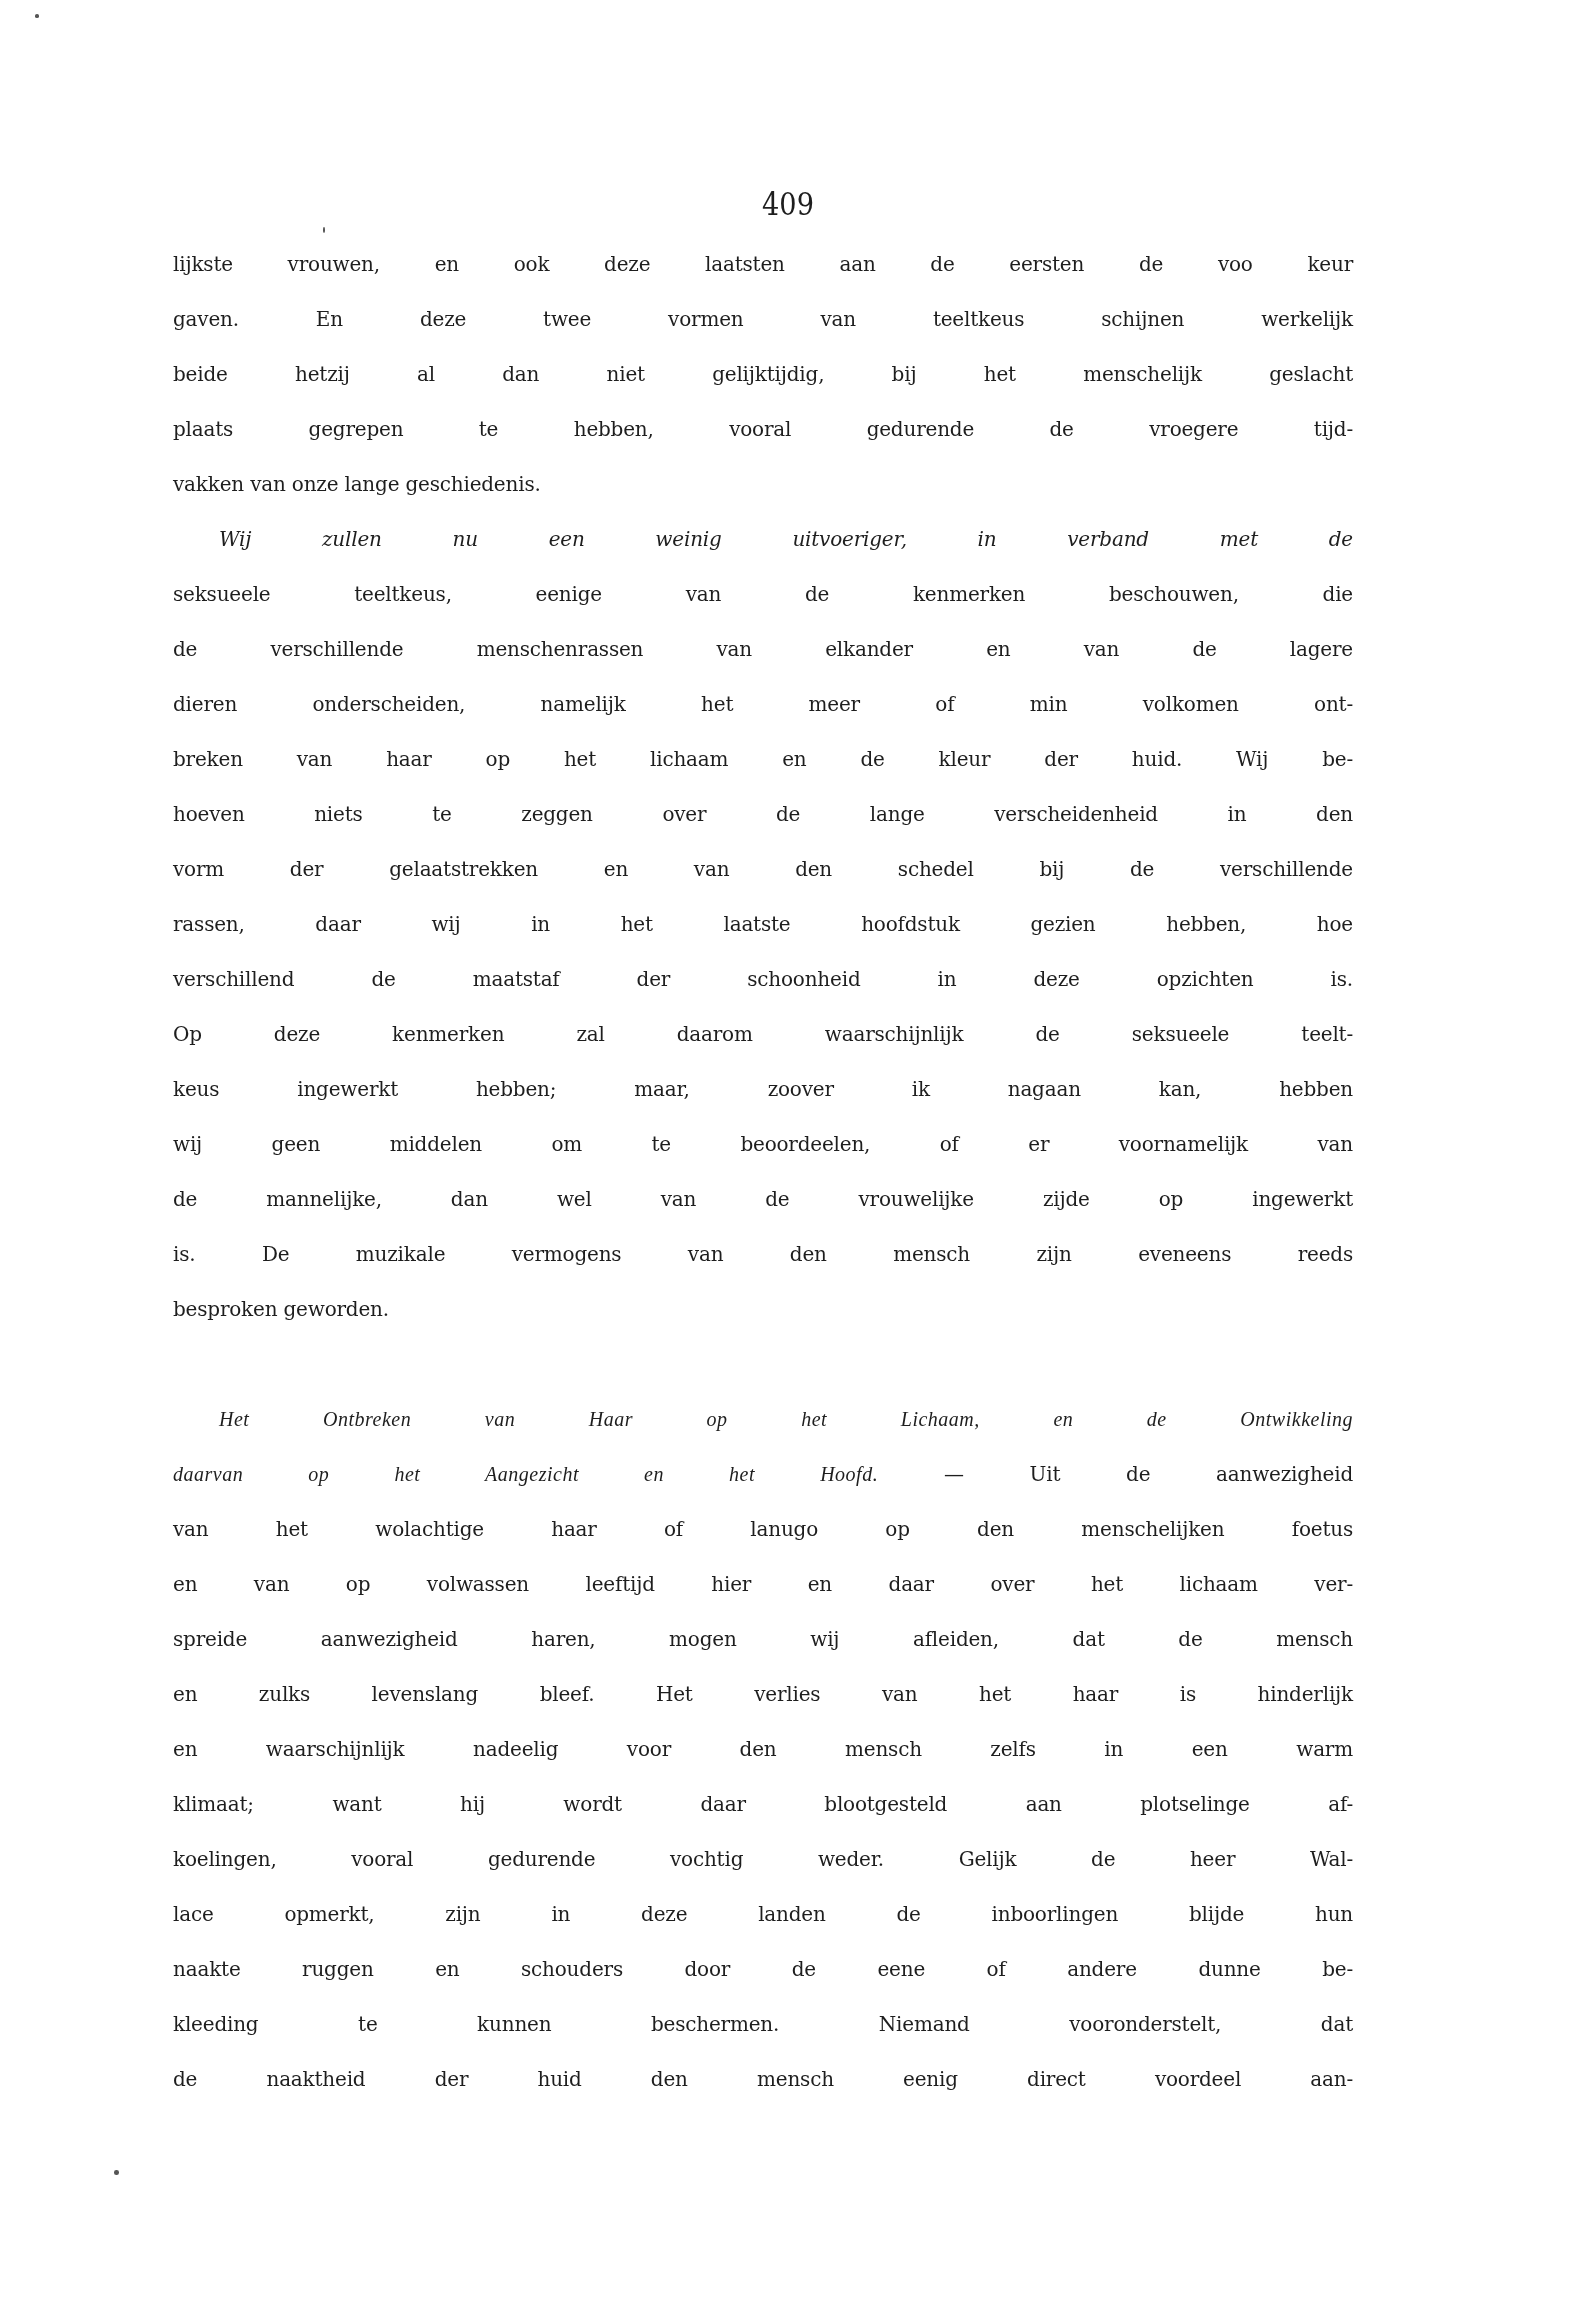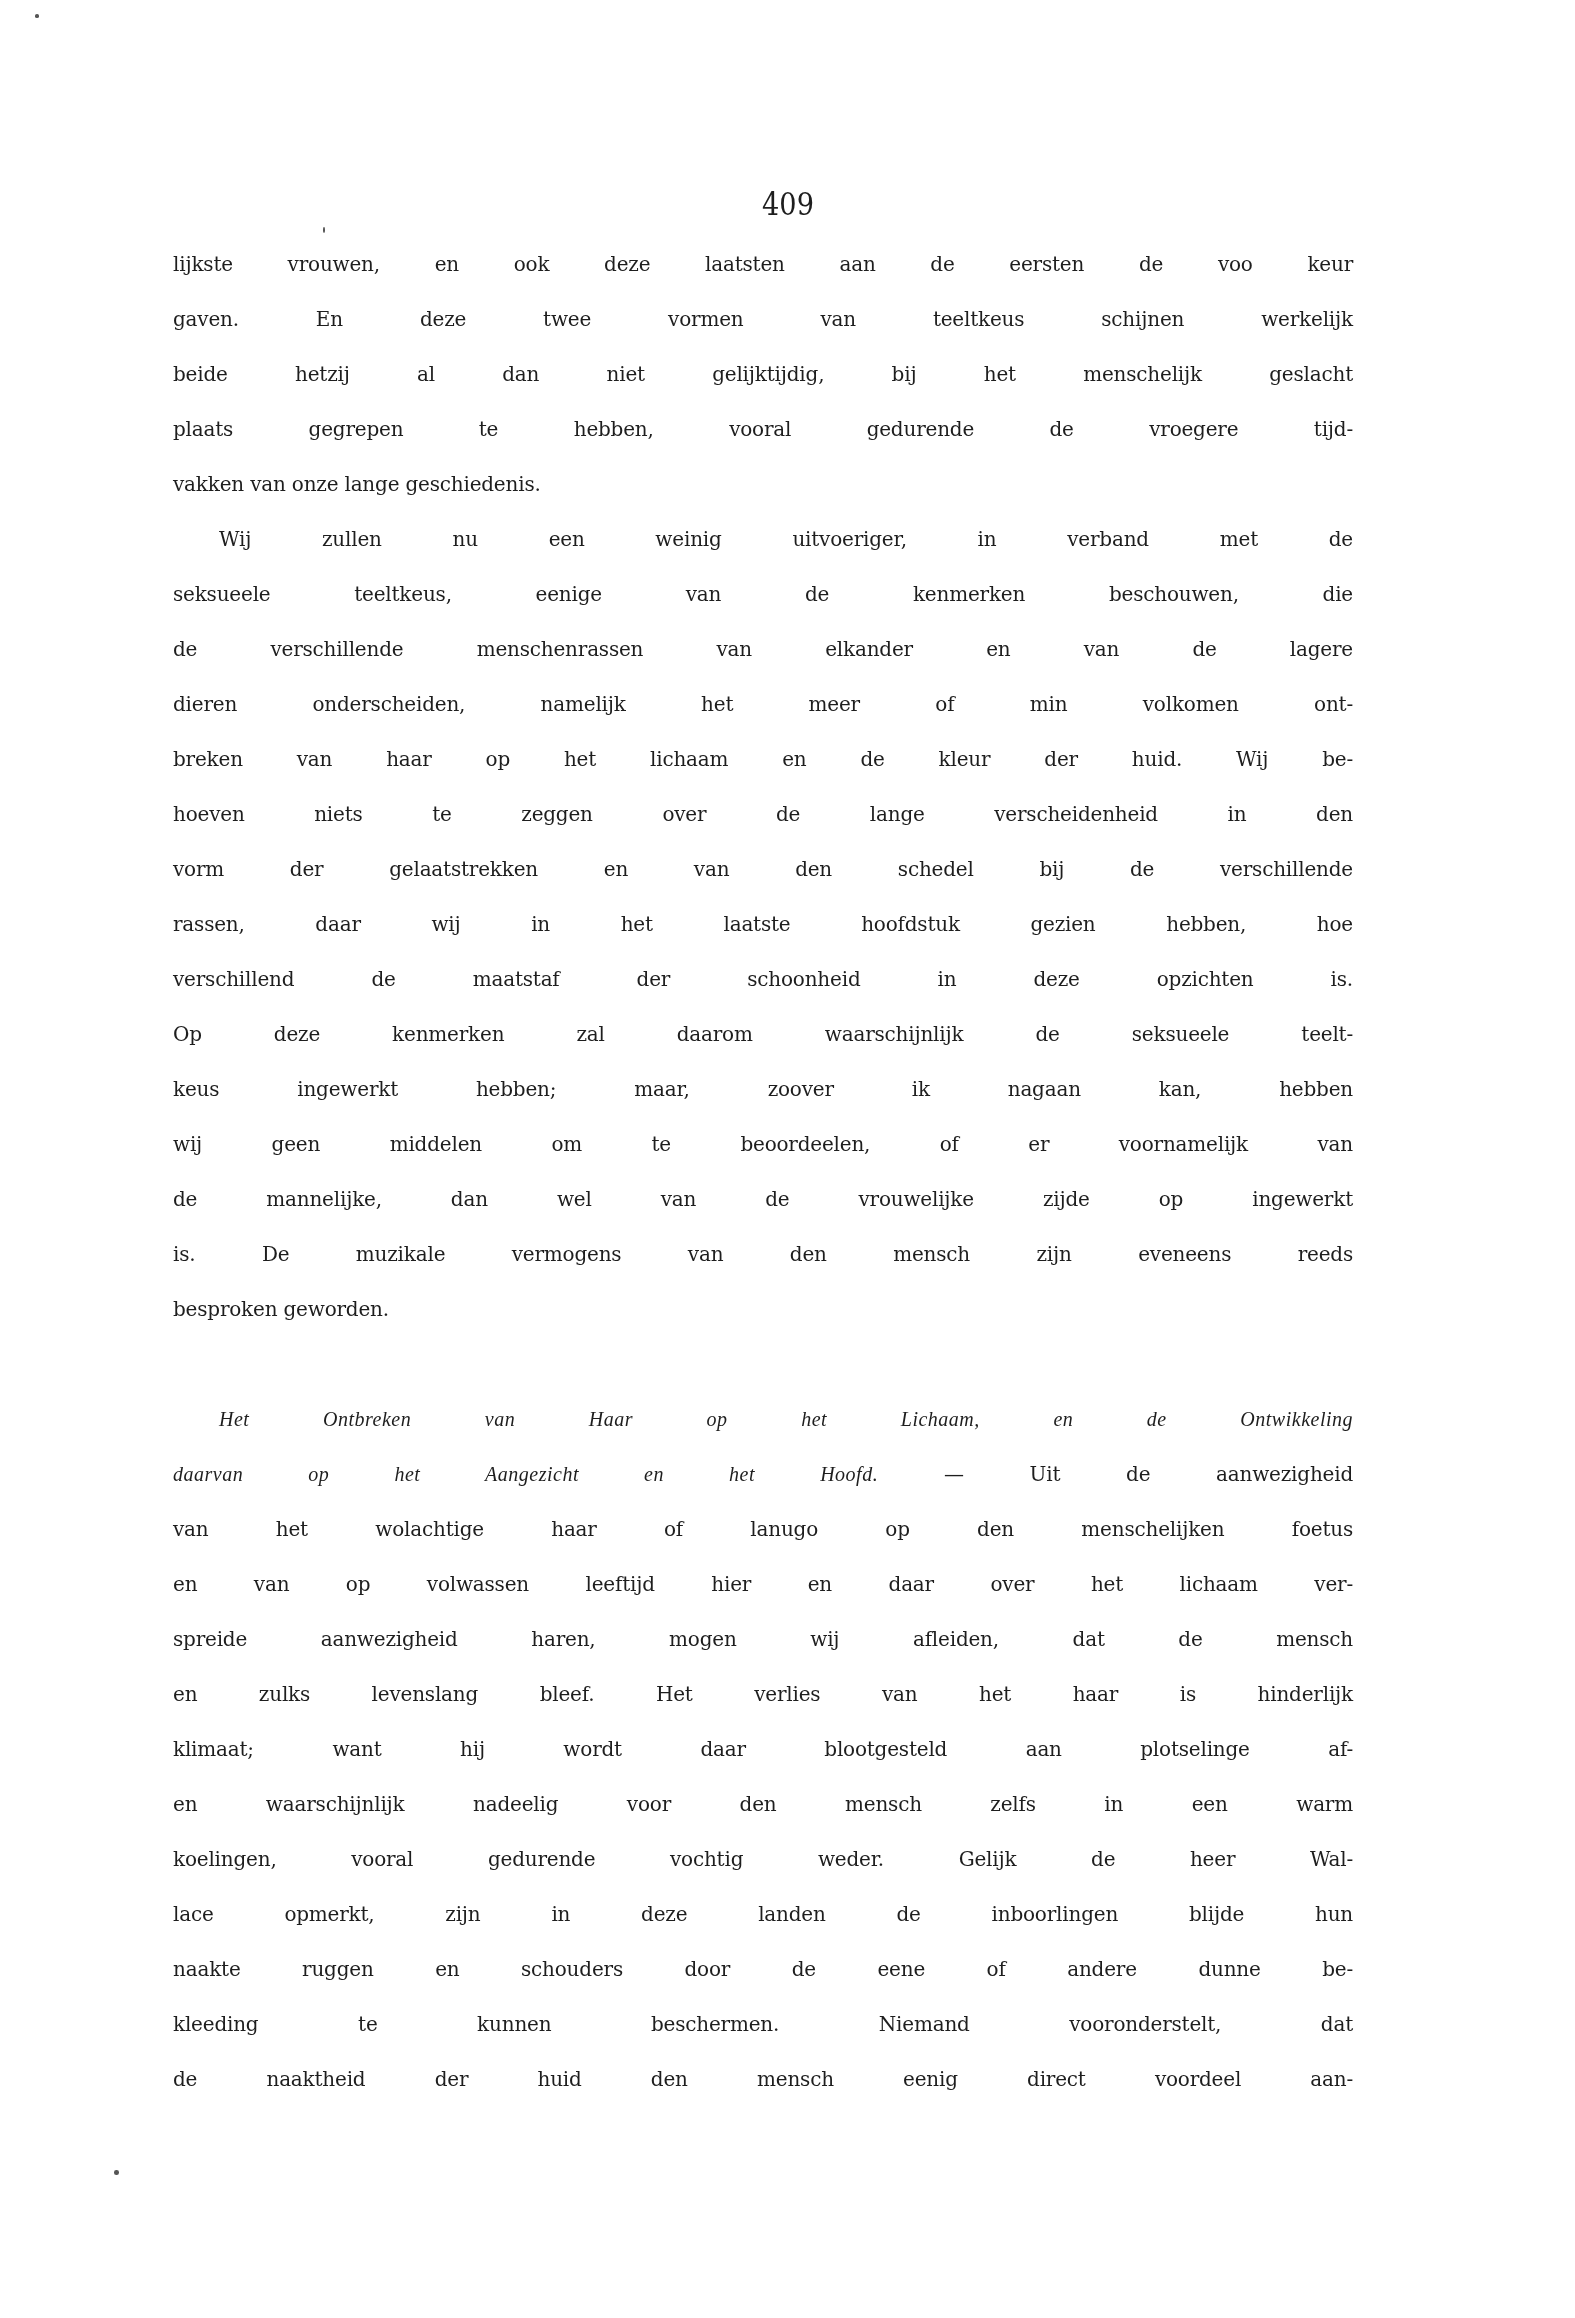--- a/index.html
+++ b/index.html
@@ -1,21 +1,21 @@
 <!DOCTYPE html>
 <html style="font-size:7.4px"><head>
 <meta charset="utf-8">
 <style>
   html, body { margin: 0; padding: 0; background: #ffffff; }
   body { width: 1576px; height: 2405px; position: relative; overflow: hidden; font-family: "DejaVu Serif", "Liberation Serif", serif; color: #1e1e1e; }
   .page-number { position: absolute; top: 185px; left: 0; width: 1576px; text-align: center; font-size: 32px; transform: scaleX(0.85); transform-origin: 788px 0; }
   .body-text { position: absolute; left: 173px; top: 237px; width: 1180px; }
   .line { display: block; height: 55px; line-height: 55px; font-size: 20px; white-space: nowrap; text-align: justify; text-align-last: justify; letter-spacing: -0.2px; }
   .line.last { text-align-last: left; }
-  .line.indent { padding-left: 46px; box-sizing: border-box; }
+  .line.indent { padding-left: 46px; box-sizing: border-box; font-style: italic; }
   .gap { height: 55px; }
   .heading-italic { font-style: italic; font-family: "Liberation Serif", serif; letter-spacing: 0.5px; }
   .speck { position: absolute; background: #555; border-radius: 50%; }
 </style>
 </head>
 <body>
 
 <div>
   <div class="page-number">409</div>
 
@@ -48,22 +48,22 @@
 
     <div class="gap"></div>
 
     <div>
       <span class="line heading-italic indent">Het Ontbreken van Haar op het Lichaam, en de Ontwikkeling</span>
       <span class="line"><span class="heading-italic">daarvan op het Aangezicht en het Hoofd.</span><span> — Uit de aanwezigheid</span></span>
       <span class="line">van het wolachtige haar of lanugo op den menschelijken foetus</span>
       <span class="line">en van op volwassen leeftijd hier en daar over het lichaam ver-</span>
       <span class="line">spreide aanwezigheid haren, mogen wij afleiden, dat de mensch</span>
       <span class="line">en zulks levenslang bleef. Het verlies van het haar is hinderlijk</span>
+      <span class="line">en waarschijnlijk nadeelig voor den mensch zelfs in een warm</span>
       <span class="line">klimaat; want hij wordt daar blootgesteld aan plotselinge af-</span>
-      <span class="line">en waarschijnlijk nadeelig voor den mensch zelfs in een warm</span>
       <span class="line">koelingen, vooral gedurende vochtig weder. Gelijk de heer Wal-</span>
       <span class="line">lace opmerkt, zijn in deze landen de inboorlingen blijde hun</span>
       <span class="line">naakte ruggen en schouders door de eene of andere dunne be-</span>
       <span class="line">kleeding te kunnen beschermen. Niemand vooronderstelt, dat</span>
       <span class="line">de naaktheid der huid den mensch eenig direct voordeel aan-</span>
     </div>
   </div>
 
   <div class="speck" style="left:35px;top:14px;width:3.7px;height:3.7px;"></div>
   <div class="speck" style="left:323px;top:227px;width:2.3px;height:5.6px;"></div>

